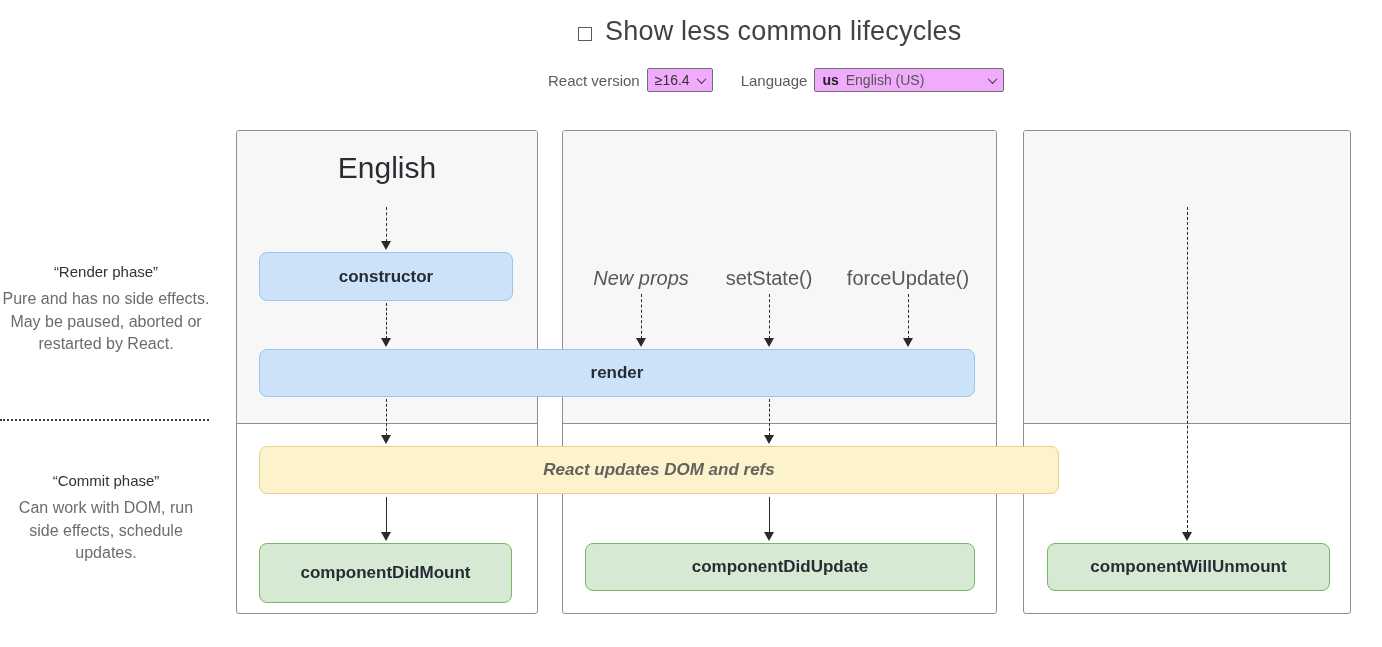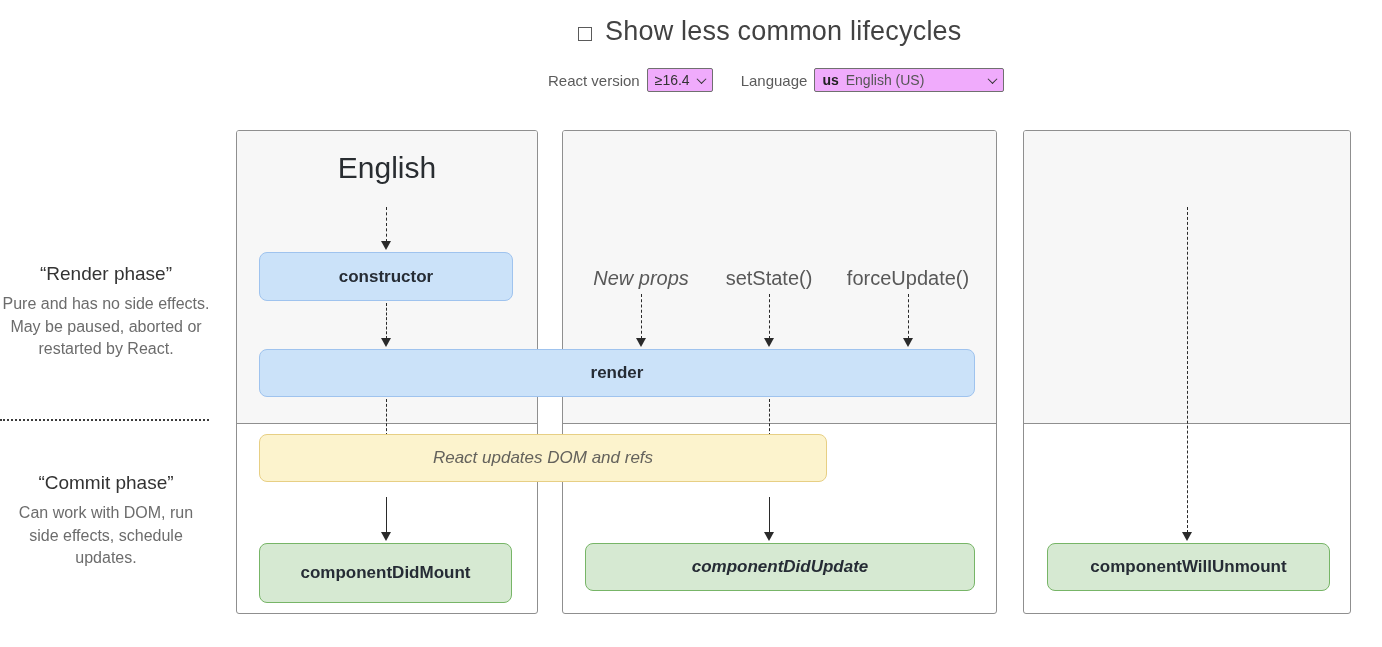--- a/index.html
+++ b/index.html
@@ -46,21 +46,21 @@
     width: 7px; height: 7px; flex: 0 0 auto;
     border-right: 1.6px solid #333; border-bottom: 1.6px solid #333;
     transform: rotate(45deg) translate(-1px,-1px); margin-left: 1px;
   }
   .select.wide .chev { margin-left: auto; }
   .select .flag { font-weight: 600; color: #222; }
   .select .val.muted { color: #555; font-weight: 300; }
 
   
   .phase-label { position: absolute; width: 208px; text-align: center; }
-  .phase-label h3 { margin: 0 0 8px; font-size: 19px; font-weight: 400; color: #333; }
+  .phase-label h3 { margin: 0 0 8px; font-size: 15px; font-weight: 400; color: #333; }
   .phase-label p  { margin: 0; font-size: 16px; line-height: 1.42; color: var(--muted-text); font-weight: 300; }
   #render-phase-label { left: 2px; top: 263px; }
   #commit-phase-label { left: 2px; top: 472px; }
   .phase-divider {
     position: absolute; left: 0; top: 419px; width: 209px; height: 0;
     border-top: 2px dotted #3c3c3c;
   }
 
   
   .col {
@@ -97,23 +97,23 @@
     color: #262c35; cursor: pointer;
   }
   .box.blue   { background: var(--blue-fill);   border-color: var(--blue-border); }
   .box.green  { background: var(--green-fill);  border-color: var(--green-border); }
   .box.yellow {
     background: var(--yellow-fill); border-color: var(--yellow-border);
     font-weight: 300; font-style: italic; color: #64625c; cursor: default;
   }
   #box-constructor { left: 259px; top: 252px; width: 254px; height: 49px; }
   #box-render      { left: 259px; top: 349px; width: 716px; height: 48px; }
-  #box-updates     { left: 259px; top: 434px; width: 568px; height: 48px; }
+  #box-updates     { left: 259px; top: 446px; width: 800px; height: 48px; font-weight: bold; }
   #box-cdm         { left: 259px; top: 543px; width: 253px; height: 60px; }
-  #box-cdu         { left: 585px; top: 543px; width: 390px; height: 48px; font-style: italic; }
+  #box-cdu         { left: 585px; top: 543px; width: 390px; height: 48px; }
   #box-cwu         { left: 1047px; top: 543px; width: 283px; height: 48px; }
 
   
   .arrow { position: absolute; width: 0; }
   .arrow .line {
     position: absolute; left: -0.5px; top: 0; bottom: 8px;
     border-left: 1px dashed var(--arrow-color);
   }
   .arrow.solid .line { border-left-style: solid; }
   .arrow::after {

